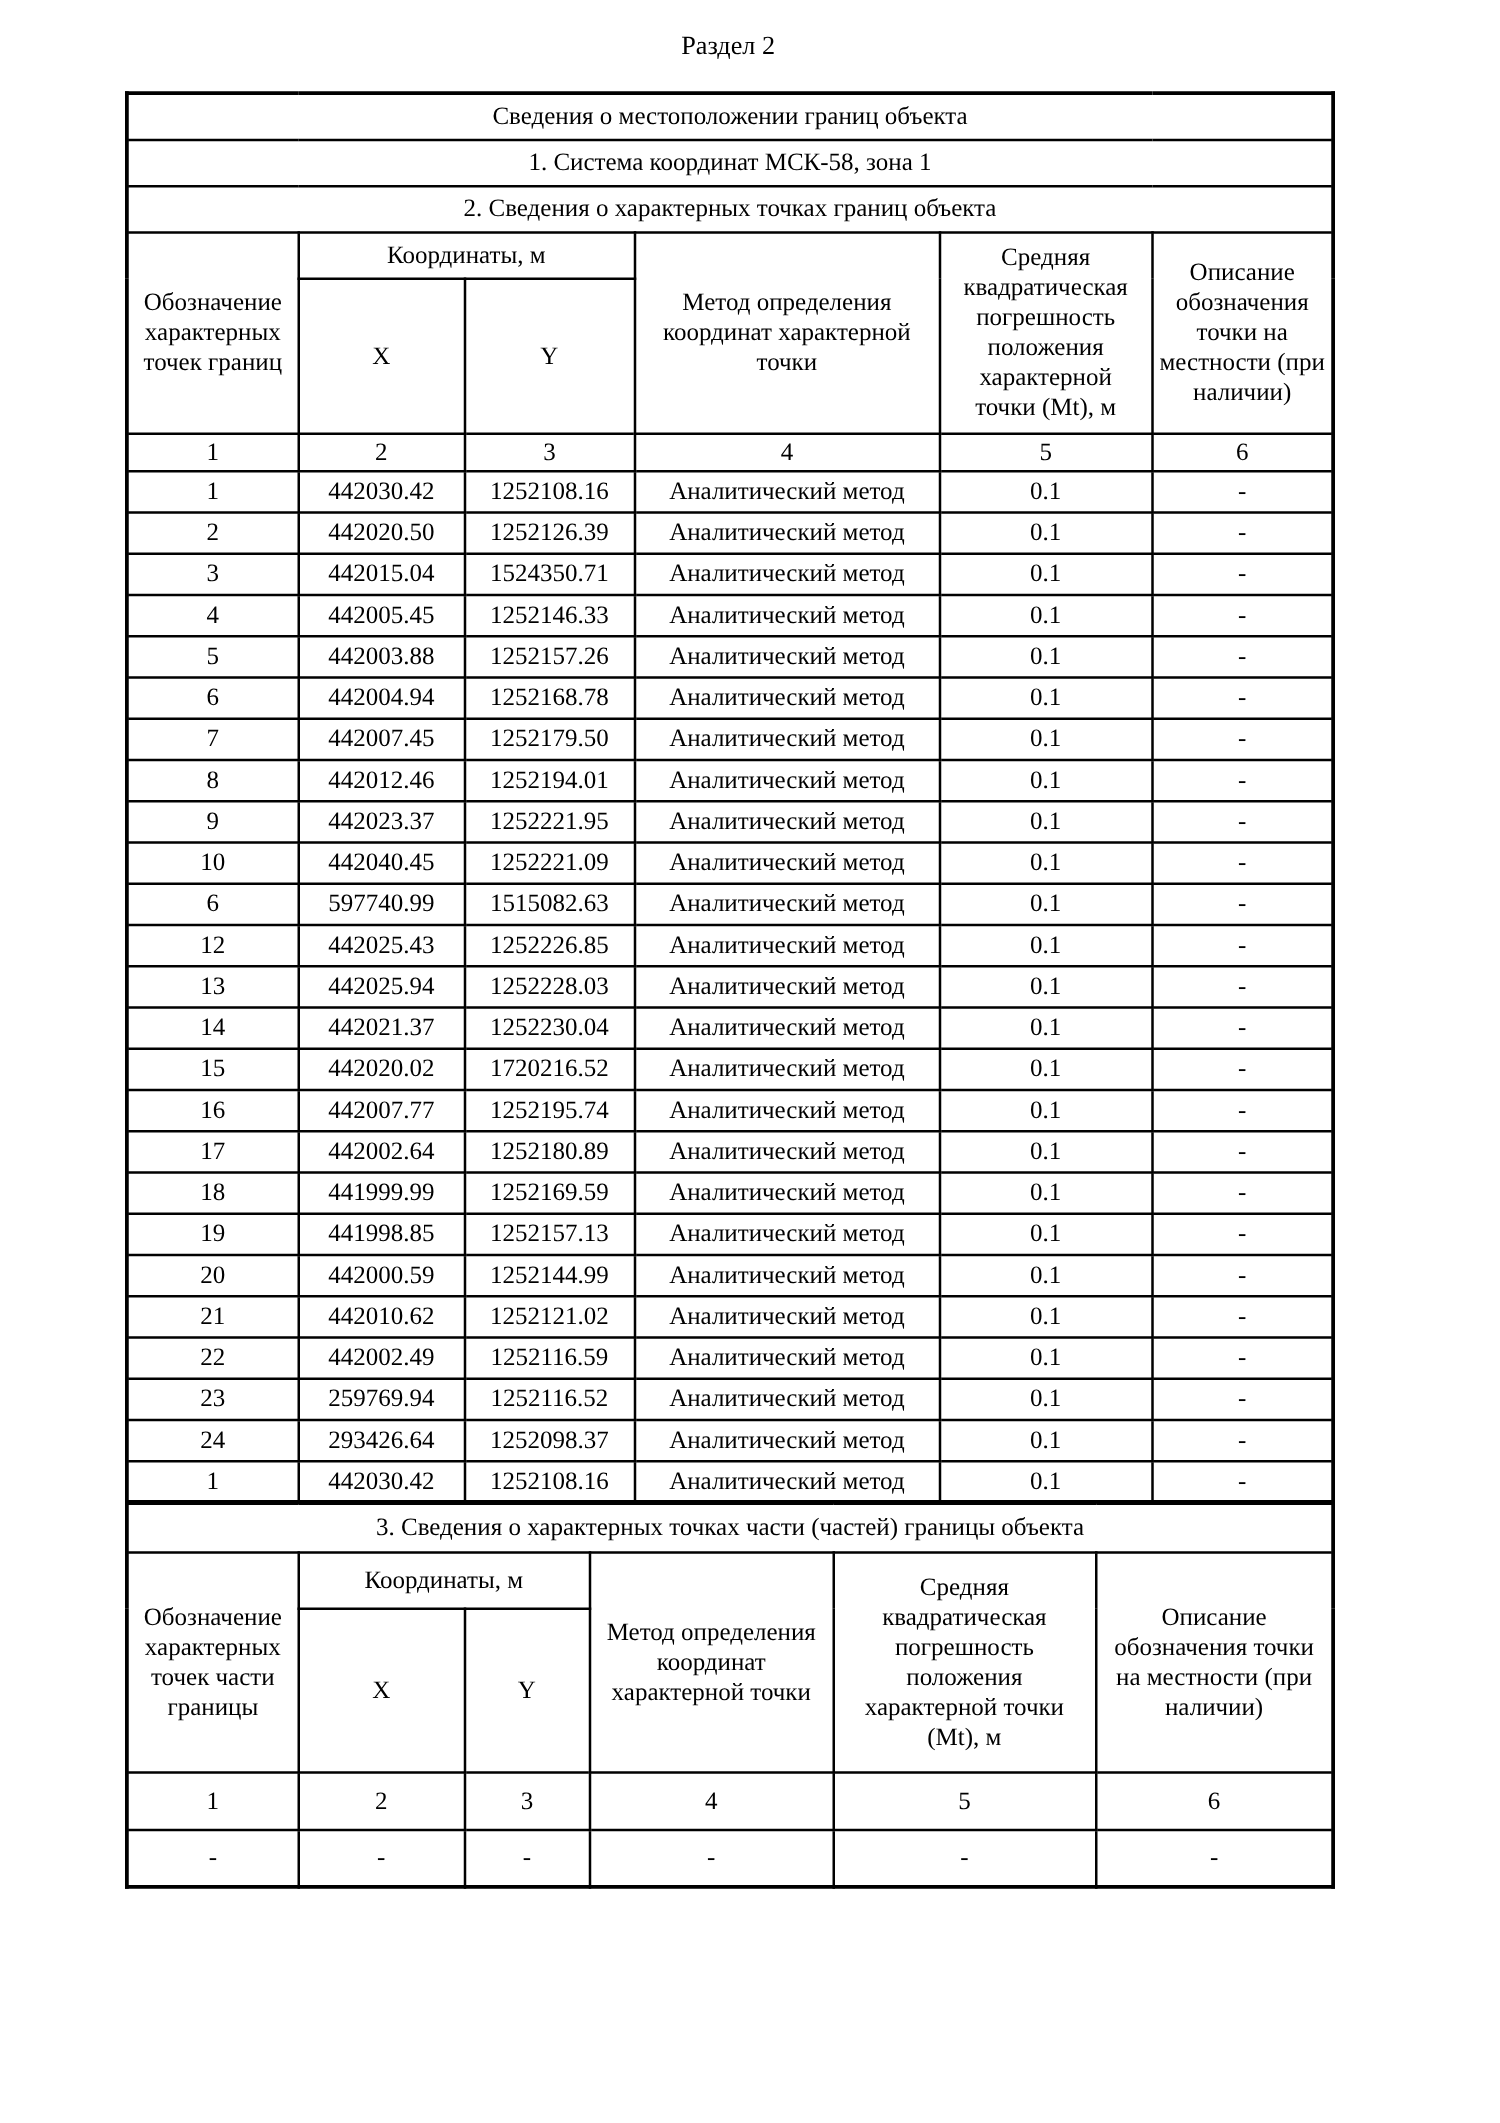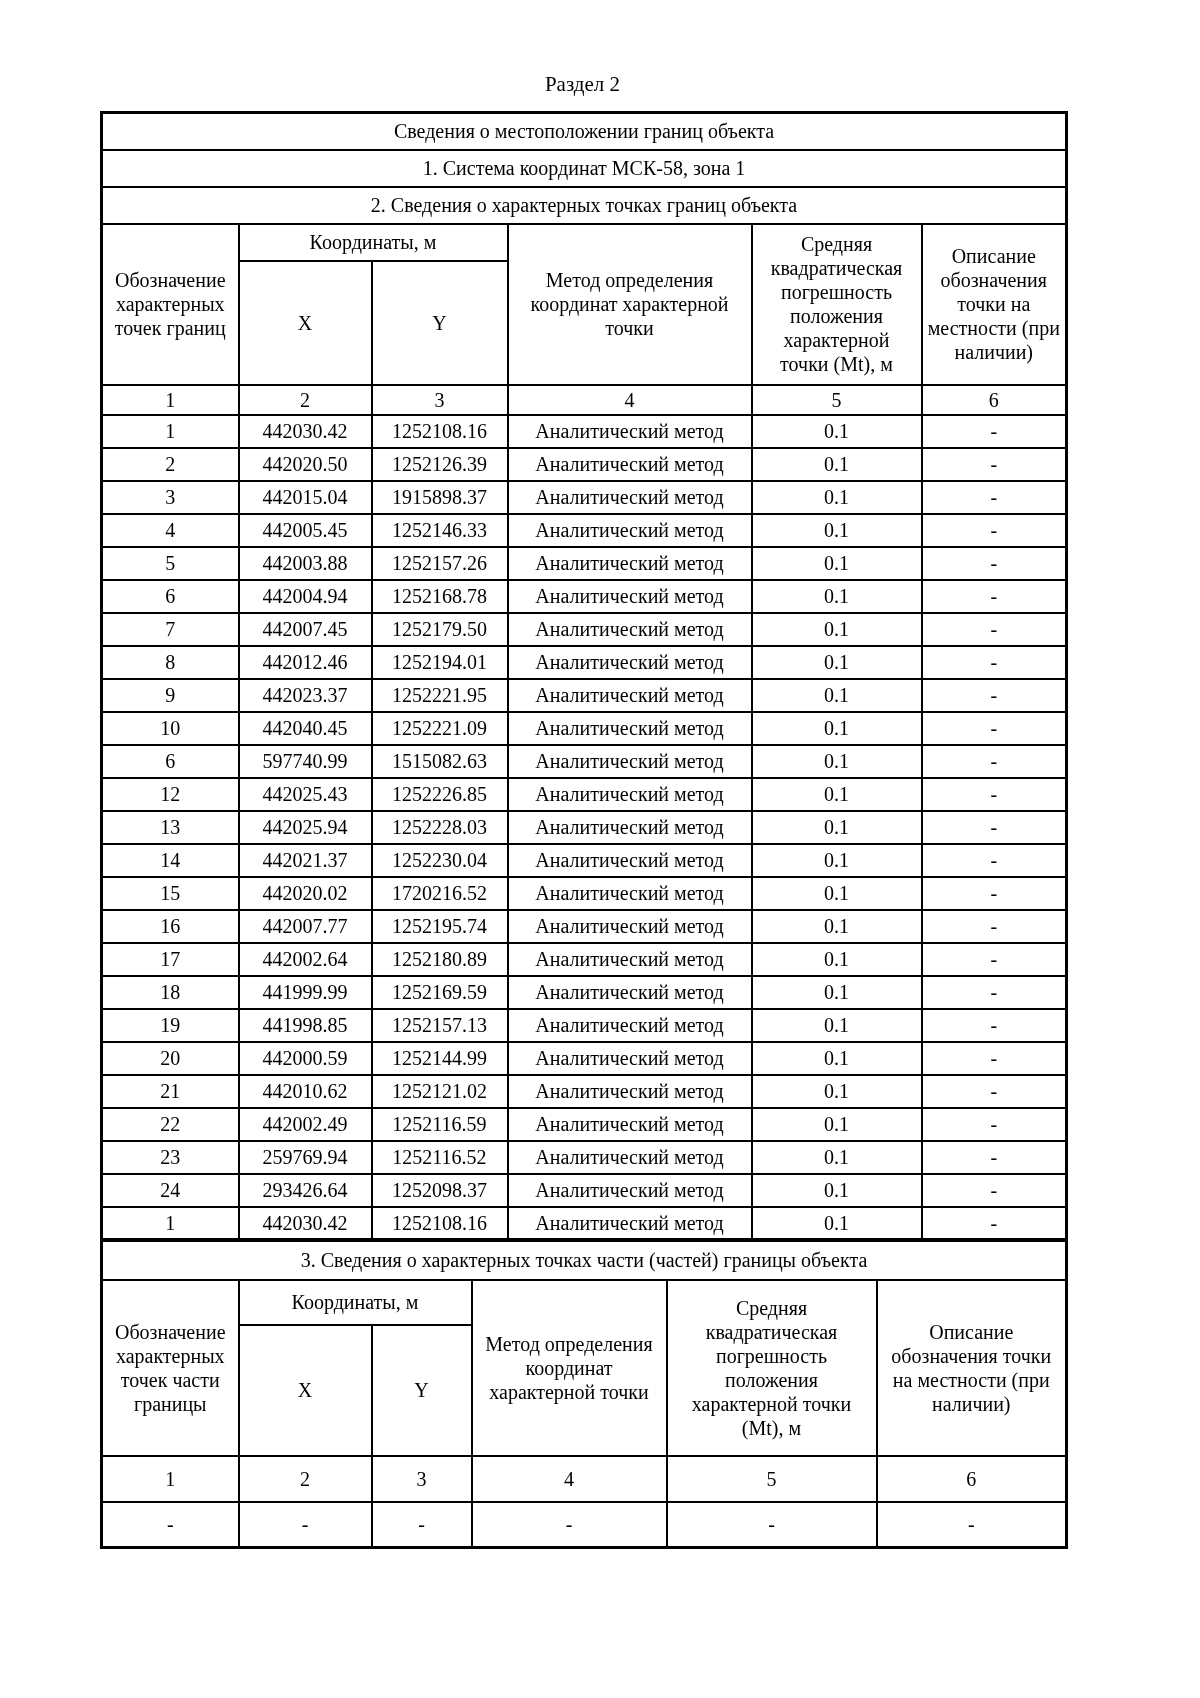--- a/index.html
+++ b/index.html
@@ -7,42 +7,42 @@
   body {
     width: 1200px; height: 1698px;
     background: #ffffff;
     color: #000000;
     font-family: "Liberation Serif", "DejaVu Serif", serif;
     overflow: hidden;
   }
   .page { position: relative; width: 1200px; height: 1698px; }
   .page-title {
     width: 965px; margin-left: 100px;
-    padding-top: 72px;
+    padding-top: 24px;
     text-align: center;
     font-size: 21px;
   }
   table.t {
     border-collapse: collapse;
     table-layout: fixed;
     width: 965px;
     margin-left: 100px;
     border: 3px solid #000;
   }
   table.t td {
     border: 2px solid #000;
     text-align: center;
     vertical-align: middle;
     font-size: 20px;
     line-height: 1.2;
     padding: 2px 5px;
     overflow: hidden;
     word-wrap: break-word;
   }
-  .t1 { margin-top: 14px; }
+  .t1 { margin-top: 24px; }
   .t2 { margin-top: -2px; padding-left: 26px; }
 
   .t1 tr.title-row td   { height: 37px; }
   .t1 tr.coords-row td  { height: 37px; }
   .t1 tr.xy-row td      { height: 124px; }
   .t1 tr.nums-row td    { height: 29px; }
   .t1 tbody.rows td     { height: 33px; }
 
   .t2 tr.title-row td   { height: 39px; }
   .t2 tr.coords-row td  { height: 45px; }
@@ -109,21 +109,21 @@
           <td>2</td>
           <td>442020.50</td>
           <td>1252126.39</td>
           <td>Аналитический метод</td>
           <td>0.1</td>
           <td>-</td>
         </tr>
         <tr>
           <td>3</td>
           <td>442015.04</td>
-          <td>1915898.37</td>
+          <td>1524350.71</td>
           <td>Аналитический метод</td>
           <td>0.1</td>
           <td>-</td>
         </tr>
         <tr>
           <td>4</td>
           <td>442005.45</td>
           <td>1252146.33</td>
           <td>Аналитический метод</td>
           <td>0.1</td>

